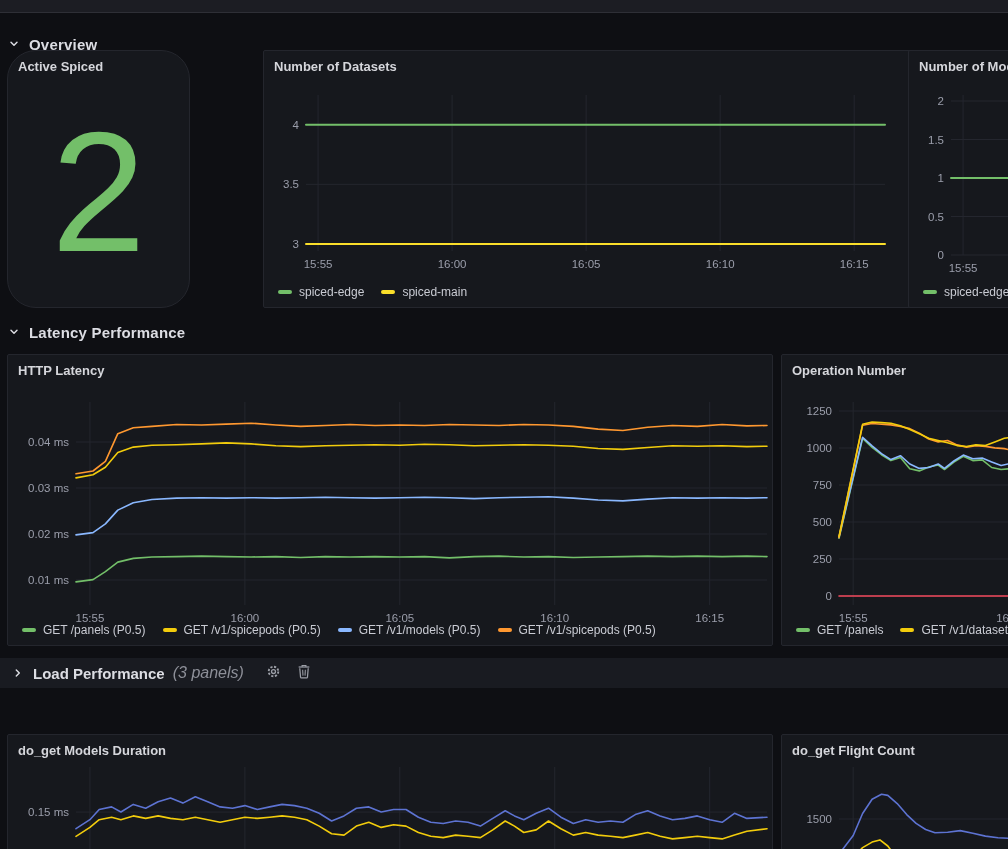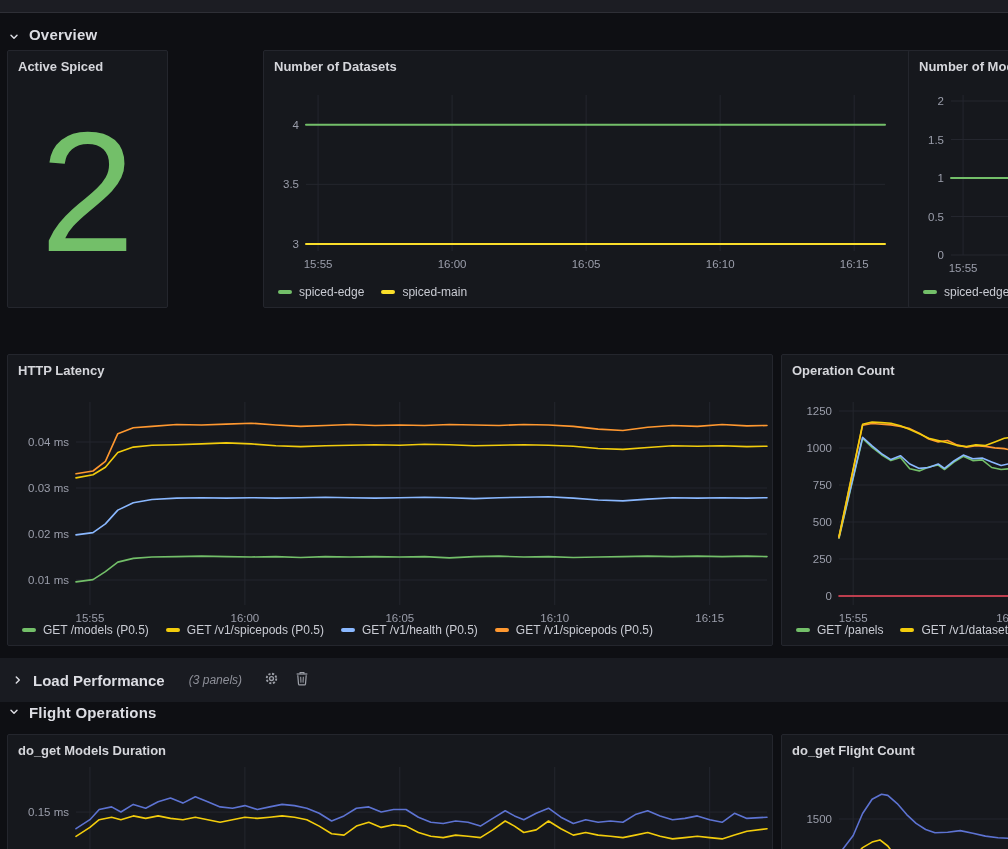--- a/index.html
+++ b/index.html
@@ -1,37 +1,37 @@
 <!DOCTYPE html>
 <html style="--canvas_bg: #0e0f13; --panel_bg: #16181d; --panel_border: #24262d; --strip_bg: #1c1d23; --strip_border: #2e2f36; --row_bg: #191b21; --grid: #24262e; --tick: #9b9eab; --title: #d5d6db; --header: #dcdde3; --legendc: #c9cbd3; --muted: #8d8f98; --icon: #9da0a8; --green: #73BF69; --yellow: #F2CC0C; --bright_yellow: #FADE2A; --blue: #8AB8FF; --flight_blue: #5D73D2; --orange: #FF9830; --red: #F2495C;"><head>
 <meta charset="utf-8">
 <style>
   html,body{margin:0;padding:0;}
   body{font-family:"Liberation Sans","DejaVu Sans",sans-serif;background:#000;}
   #screen{position:relative;width:1008px;height:849px;overflow:hidden;background:var(--canvas_bg);}
   #topstrip{position:absolute;left:0;top:0;width:1008px;height:13px;background:var(--strip_bg);border-bottom:1px solid var(--strip_border);box-sizing:border-box;}
   .section-header{position:absolute;left:8px;display:flex;align-items:center;gap:9px;height:30px;cursor:pointer;}
   .section-header .sec-label{color:var(--header);font-size:15px;font-weight:700;letter-spacing:.2px;}
-  #sec-overview{top:13px;align-items:flex-end;}
+  #sec-overview{top:29px;}
   #sec-latency{top:317px;}
   #sec-flight{top:697px;}
-  #row-load{position:absolute;left:0;top:658px;width:1008px;height:44px;background:var(--row_bg);display:flex;align-items:center;padding-left:12px;box-sizing:border-box;}
+  #row-load{position:absolute;left:0;top:658px;width:1008px;height:30px;background:var(--row_bg);display:flex;align-items:center;padding-left:12px;box-sizing:border-box;}
   #row-load .sec-label{color:var(--header);font-size:15px;font-weight:700;margin-left:9px;}
-  #row-load .panel-count{color:var(--muted);font-size:12px;font-style:italic;margin-left:24px;}
+  #row-load .panel-count{color:var(--muted);font-size:16px;font-style:italic;margin-left:8px;}
   .icon-btn{background:transparent;border:none;padding:0;margin-left:22px;cursor:pointer;display:flex;align-items:center;color:var(--icon);}
   .icon-btn + .icon-btn{margin-left:16px;}
   .chev{display:flex;align-items:center;color:var(--header);}
   .panel{position:absolute;background:var(--panel_bg);border:1px solid var(--panel_border);border-radius:2px;box-sizing:border-box;}
   .panel-title{position:absolute;left:10px;top:8px;font-size:13px;font-weight:600;color:var(--title);white-space:nowrap;}
   .chart{position:absolute;left:0;right:0;top:28px;bottom:0;}
   .legend{position:absolute;left:14px;bottom:8px;display:flex;align-items:center;gap:17px;white-space:nowrap;}
   .legend-item{display:flex;align-items:center;gap:7px;cursor:pointer;}
   .legend-item .swatch{display:inline-block;width:14px;height:4px;border-radius:2px;}
   .legend-item span:last-child{color:var(--legendc);font-size:12px;}
-  #p-active{left:7px;top:50px;width:161px;height:258px;}
+  #p-active{left:7px;top:50px;width:183px;height:258px;border-radius:29px;}
   #p-datasets{left:263px;top:50px;width:765px;height:258px;}
   #p-models{left:908px;top:50px;width:637px;height:258px;}
   #p-http{left:7px;top:354px;width:766px;height:292px;}
   #p-opcount{left:781px;top:354px;width:766px;height:292px;}
   #p-duration{left:7px;top:734px;width:766px;height:292px;}
   #p-count{left:781px;top:734px;width:766px;height:292px;}
   .stat-wrap{position:absolute;left:0;right:0;top:26px;bottom:0;display:flex;align-items:center;justify-content:center;}
   .stat-value{font-size:170px;font-weight:500;line-height:1;}
   svg text{font-family:"Liberation Sans","DejaVu Sans",sans-serif;}
 </style>
@@ -117,20 +117,28 @@
           <polyline points="42.0,99.0 621.0,99.0" fill="none" stroke="#73BF69" stroke-width="2" stroke-linejoin="round" stroke-linecap="round"></polyline>
         </svg></div>
     <div class="legend">
         <div class="legend-item">
           <span class="swatch" style="background: rgb(115, 191, 105);"></span>
           <span>spiced-edge</span>
         </div>
       </div>
   </div>
 
+  <div class="section-header" id="sec-latency">
+    <span class="chev">
+      <svg width="12" height="12" viewBox="0 0 14 14">
+          <polyline points="3.5,5 7,8.5 10.5,5" fill="none" stroke="currentColor" stroke-width="1.7" stroke-linecap="round" stroke-linejoin="round"></polyline>
+        </svg>
+    </span>
+    <span class="sec-label">Latency Performance</span>
+  </div>
 
   <div class="panel" id="p-http">
     <div class="panel-title">HTTP Latency</div>
     <div class="chart"><svg width="764" height="262">
           <line x1="81.9439461883408" y1="19" x2="81.9439461883408" y2="222" stroke="#24262e" stroke-width="1"></line>
           <text x="81.9439461883408" y="239" text-anchor="middle" fill="#9b9eab" font-size="11.5">15:55</text>
           <line x1="236.8766816143498" y1="19" x2="236.8766816143498" y2="222" stroke="#24262e" stroke-width="1"></line>
           <text x="236.8766816143498" y="239" text-anchor="middle" fill="#9b9eab" font-size="11.5">16:00</text>
           <line x1="391.8094170403587" y1="19" x2="391.8094170403587" y2="222" stroke="#24262e" stroke-width="1"></line>
           <text x="391.8094170403587" y="239" text-anchor="middle" fill="#9b9eab" font-size="11.5">16:05</text>
@@ -147,39 +155,39 @@
           <line x1="68" y1="197.02175390890548" x2="759" y2="197.02175390890548" stroke="#24262e" stroke-width="1"></line>
           <text x="61" y="201.02175390890548" text-anchor="end" fill="#9b9eab" font-size="11.5">0.01 ms</text>
           <polyline points="68.0,198.9 85.0,196.6 97.4,188.7 109.8,179.1 125.3,175.4 143.9,174.0 168.7,173.6 193.5,173.1 218.3,173.6 243.1,174.0 267.9,173.6 292.7,174.5 317.4,173.6 342.2,174.0 367.0,173.6 391.8,174.0 416.6,173.6 441.4,174.9 466.2,173.6 491.0,173.1 515.8,174.0 540.5,173.6 565.3,174.5 590.1,174.0 614.9,173.6 639.7,173.1 664.5,173.6 689.3,173.1 714.1,173.6 738.9,173.1 759.0,173.6" fill="none" stroke="#73BF69" stroke-width="1.6" stroke-linejoin="round" stroke-linecap="round"></polyline>
           <polyline points="68.0,94.9 85.0,91.7 97.4,84.3 109.8,69.6 125.3,64.1 143.9,62.2 168.7,61.8 193.5,60.9 218.3,59.9 243.1,60.9 267.9,62.7 292.7,63.6 317.4,62.7 342.2,62.2 367.0,61.8 391.8,62.2 416.6,61.3 441.4,61.8 466.2,62.7 491.0,62.2 515.8,61.8 540.5,62.2 565.3,63.2 590.1,65.5 614.9,66.4 639.7,64.5 664.5,62.7 689.3,63.2 714.1,62.7 738.9,63.6 759.0,63.2" fill="none" stroke="#F2CC0C" stroke-width="1.6" stroke-linejoin="round" stroke-linecap="round"></polyline>
           <polyline points="68.0,151.9 85.0,149.6 97.4,140.9 109.8,127.1 125.3,119.7 143.9,116.5 168.7,115.1 193.5,114.7 218.3,115.1 243.1,114.7 267.9,115.1 292.7,114.7 317.4,114.2 342.2,114.7 367.0,115.1 391.8,114.7 416.6,114.2 441.4,114.7 466.2,115.6 491.0,114.7 515.8,114.2 540.5,113.8 565.3,115.1 590.1,117.0 614.9,117.9 639.7,116.1 664.5,114.7 689.3,115.1 714.1,114.7 738.9,115.1 759.0,114.7" fill="none" stroke="#8AB8FF" stroke-width="1.6" stroke-linejoin="round" stroke-linecap="round"></polyline>
           <polyline points="68.0,90.8 85.0,88.0 97.4,78.3 109.8,50.7 125.3,44.8 143.9,43.4 168.7,41.5 193.5,42.0 218.3,41.1 243.1,40.2 267.9,42.0 292.7,43.4 317.4,42.5 342.2,41.5 367.0,42.5 391.8,42.0 416.6,42.5 441.4,41.5 466.2,42.0 491.0,42.5 515.8,41.5 540.5,42.0 565.3,43.4 590.1,46.1 614.9,47.5 639.7,44.3 664.5,42.5 689.3,43.4 714.1,41.5 738.9,42.9 759.0,42.5" fill="none" stroke="#FF9830" stroke-width="1.6" stroke-linejoin="round" stroke-linecap="round"></polyline>
         </svg></div>
     <div class="legend">
         <div class="legend-item">
           <span class="swatch" style="background: rgb(115, 191, 105);"></span>
-          <span>GET /models (P0.5)</span>
+          <span>GET /panels (P0.5)</span>
         </div>
         <div class="legend-item">
           <span class="swatch" style="background: rgb(242, 204, 12);"></span>
           <span>GET /v1/spicepods (P0.5)</span>
         </div>
         <div class="legend-item">
           <span class="swatch" style="background: rgb(138, 184, 255);"></span>
-          <span>GET /v1/health (P0.5)</span>
+          <span>GET /v1/models (P0.5)</span>
         </div>
         <div class="legend-item">
           <span class="swatch" style="background: rgb(255, 152, 48);"></span>
           <span>GET /v1/spicepods (P0.5)</span>
         </div>
       </div>
   </div>
 
   <div class="panel" id="p-opcount">
-    <div class="panel-title">Operation Count</div>
+    <div class="panel-title">Operation Number</div>
     <div class="chart"><svg width="764" height="262">
           <line x1="71.16591928251121" y1="19" x2="71.16591928251121" y2="222" stroke="#24262e" stroke-width="1"></line>
           <text x="71.16591928251121" y="239" text-anchor="middle" fill="#9b9eab" font-size="11.5">15:55</text>
           <line x1="228.56502242152467" y1="19" x2="228.56502242152467" y2="222" stroke="#24262e" stroke-width="1"></line>
           <text x="228.56502242152467" y="239" text-anchor="middle" fill="#9b9eab" font-size="11.5">16:00</text>
           <line x1="385.9641255605381" y1="19" x2="385.9641255605381" y2="222" stroke="#24262e" stroke-width="1"></line>
           <text x="385.9641255605381" y="239" text-anchor="middle" fill="#9b9eab" font-size="11.5">16:05</text>
           <line x1="543.3632286995517" y1="19" x2="543.3632286995517" y2="222" stroke="#24262e" stroke-width="1"></line>
           <text x="543.3632286995517" y="239" text-anchor="middle" fill="#9b9eab" font-size="11.5">16:10</text>
           <line x1="700.762331838565" y1="19" x2="700.762331838565" y2="222" stroke="#24262e" stroke-width="1"></line>
@@ -236,28 +244,20 @@
             <path d="M2.5 4.5 L3.3 14 Q3.4 14.8 4.2 14.8 L9.8 14.8 Q10.6 14.8 10.7 14 L11.5 4.5" fill="none" stroke="currentColor" stroke-width="1.3"></path>
             <line x1="1.3" y1="3.2" x2="12.7" y2="3.2" stroke="currentColor" stroke-width="1.3"></line>
             <path d="M5 3 L5 1.6 L9 1.6 L9 3" fill="none" stroke="currentColor" stroke-width="1.3"></path>
             <line x1="5.6" y1="6.2" x2="5.9" y2="12.4" stroke="currentColor" stroke-width="1.1"></line>
             <line x1="8.4" y1="6.2" x2="8.1" y2="12.4" stroke="currentColor" stroke-width="1.1"></line>
           </svg>
       </span>
     </button>
   </div>
 
-  <div class="section-header" id="sec-flight">
-    <span class="chev">
-      <svg width="12" height="12" viewBox="0 0 14 14">
-          <polyline points="3.5,5 7,8.5 10.5,5" fill="none" stroke="currentColor" stroke-width="1.7" stroke-linecap="round" stroke-linejoin="round"></polyline>
-        </svg>
-    </span>
-    <span class="sec-label">Flight Operations</span>
-  </div>
 
   <div class="panel" id="p-duration">
     <div class="panel-title">do_get Models Duration</div>
     <div class="chart"><svg width="764" height="262">
           <line x1="81.9439461883408" y1="4" x2="81.9439461883408" y2="222" stroke="#24262e" stroke-width="1"></line>
           <text x="81.9439461883408" y="239" text-anchor="middle" fill="#9b9eab" font-size="11.5">15:55</text>
           <line x1="236.8766816143498" y1="4" x2="236.8766816143498" y2="222" stroke="#24262e" stroke-width="1"></line>
           <text x="236.8766816143498" y="239" text-anchor="middle" fill="#9b9eab" font-size="11.5">16:00</text>
           <line x1="391.8094170403587" y1="4" x2="391.8094170403587" y2="222" stroke="#24262e" stroke-width="1"></line>
           <text x="391.8094170403587" y="239" text-anchor="middle" fill="#9b9eab" font-size="11.5">16:05</text>

